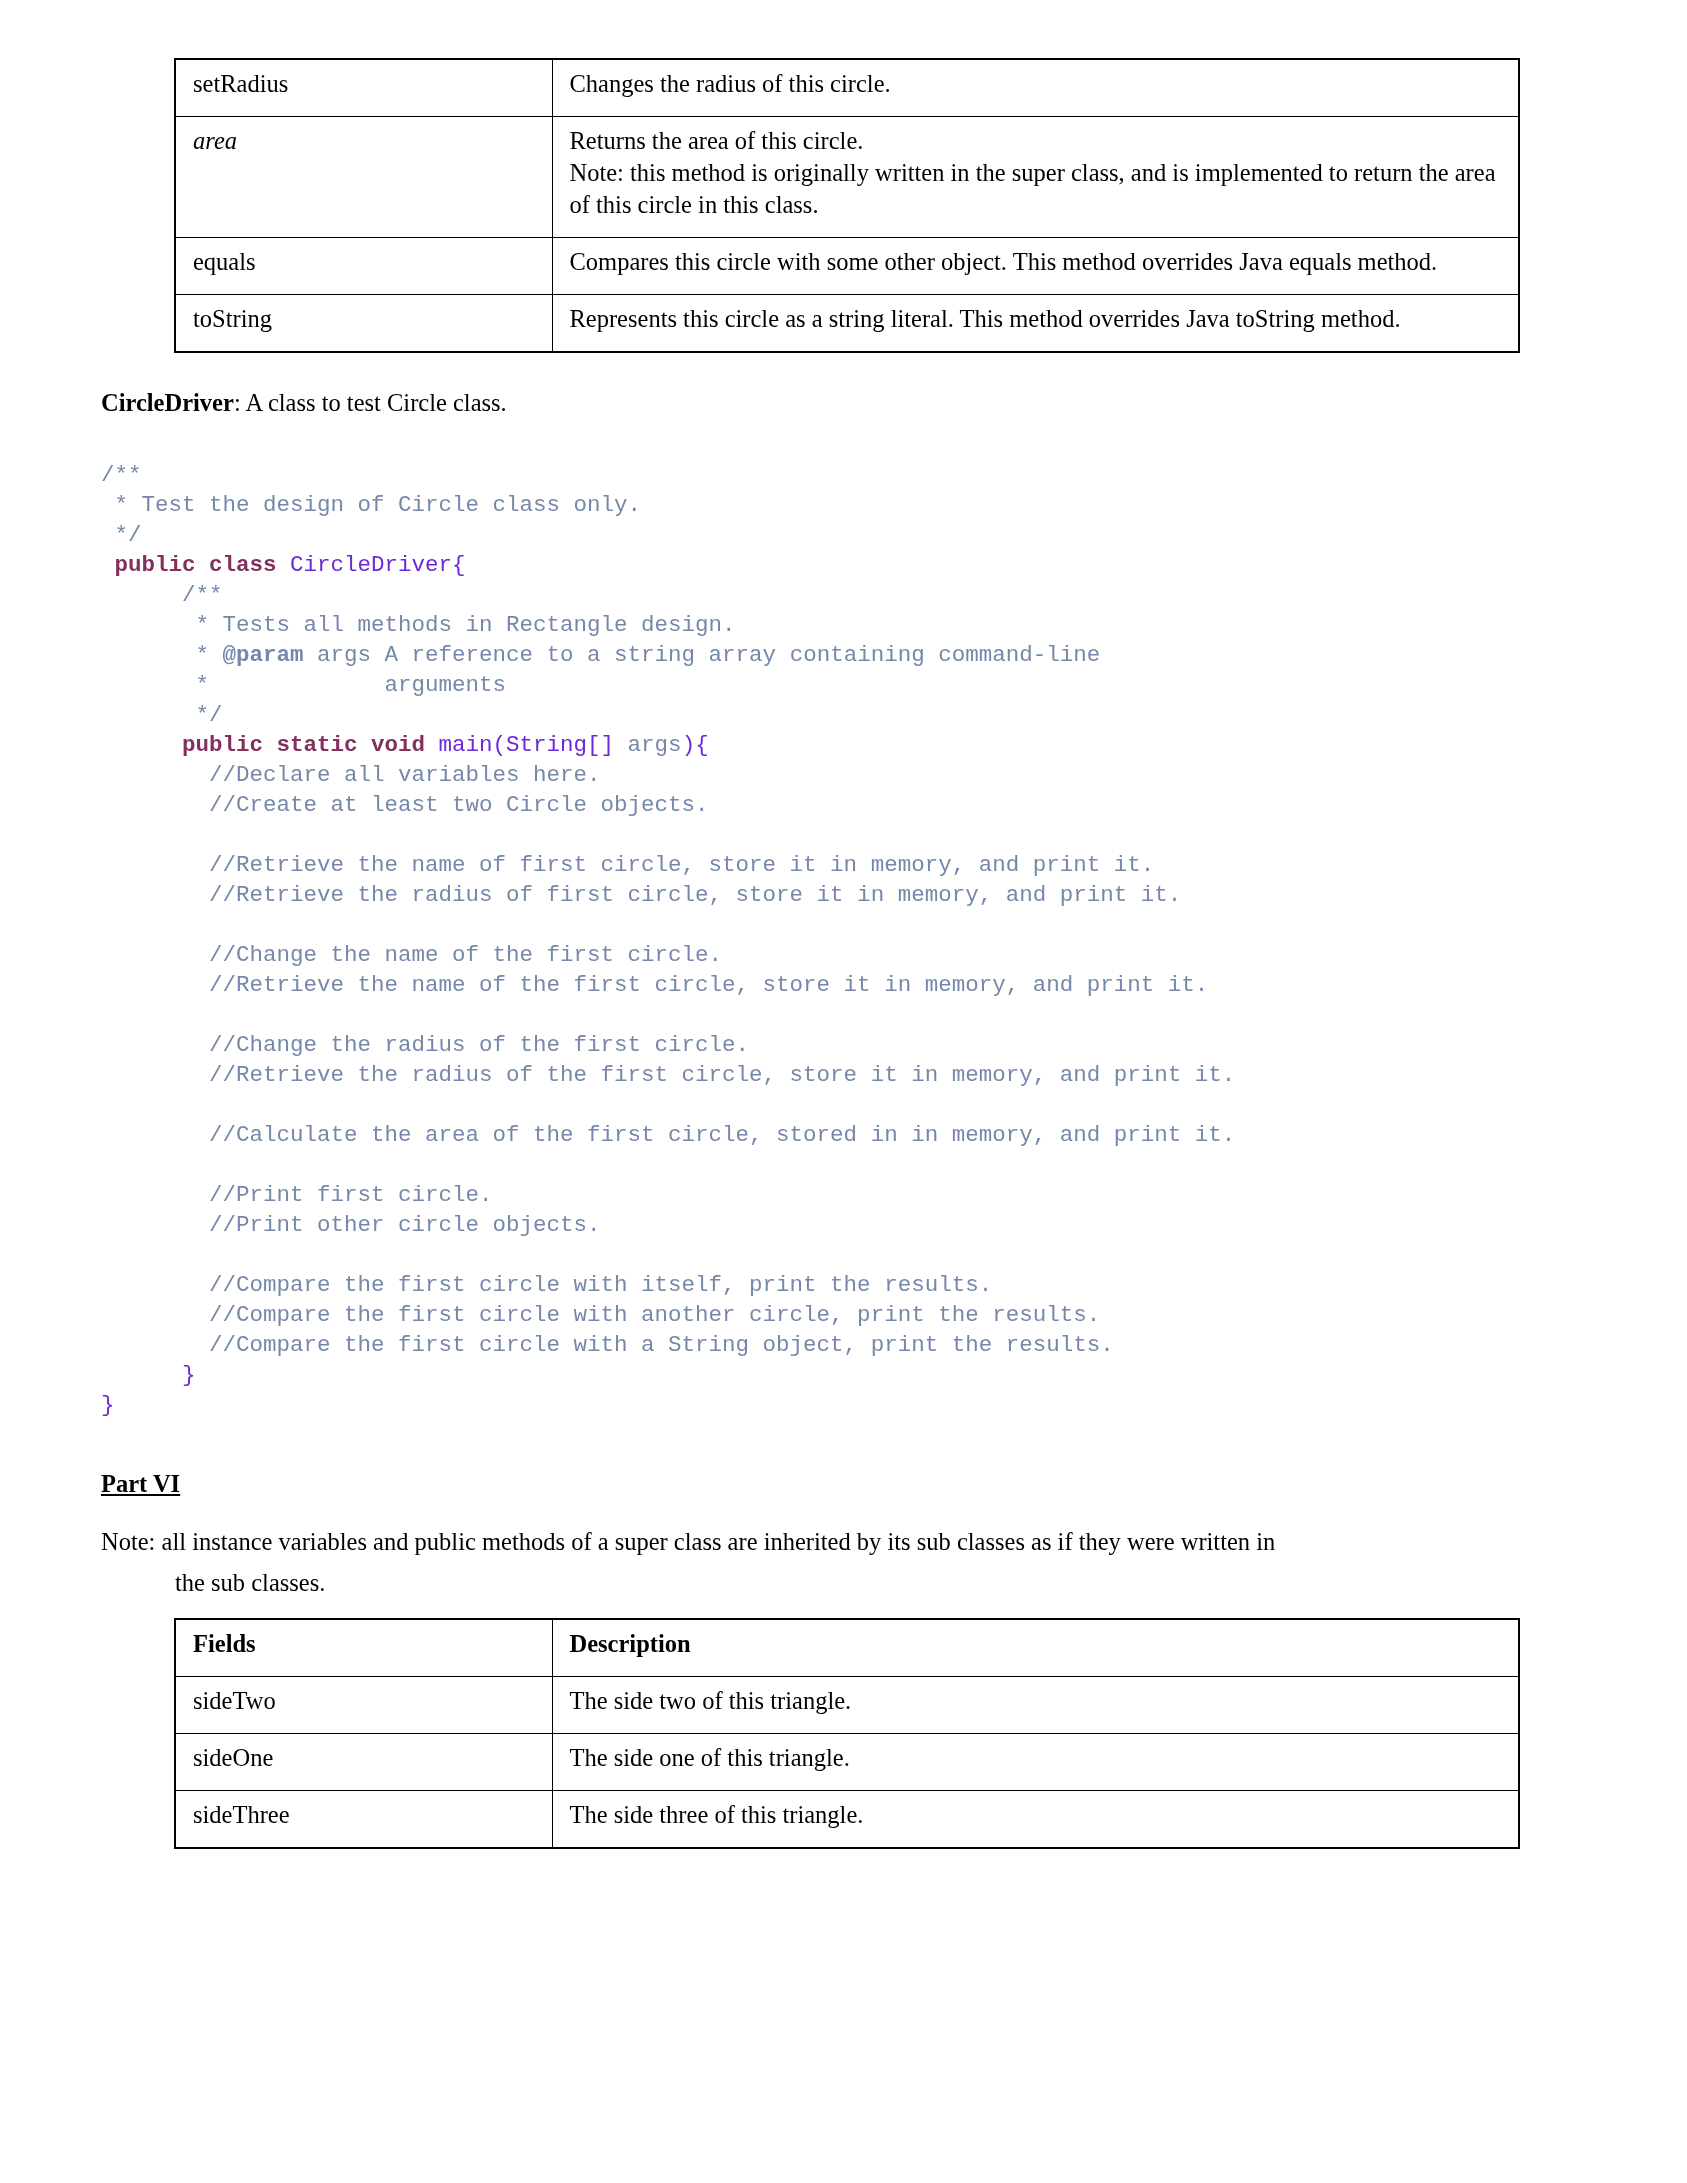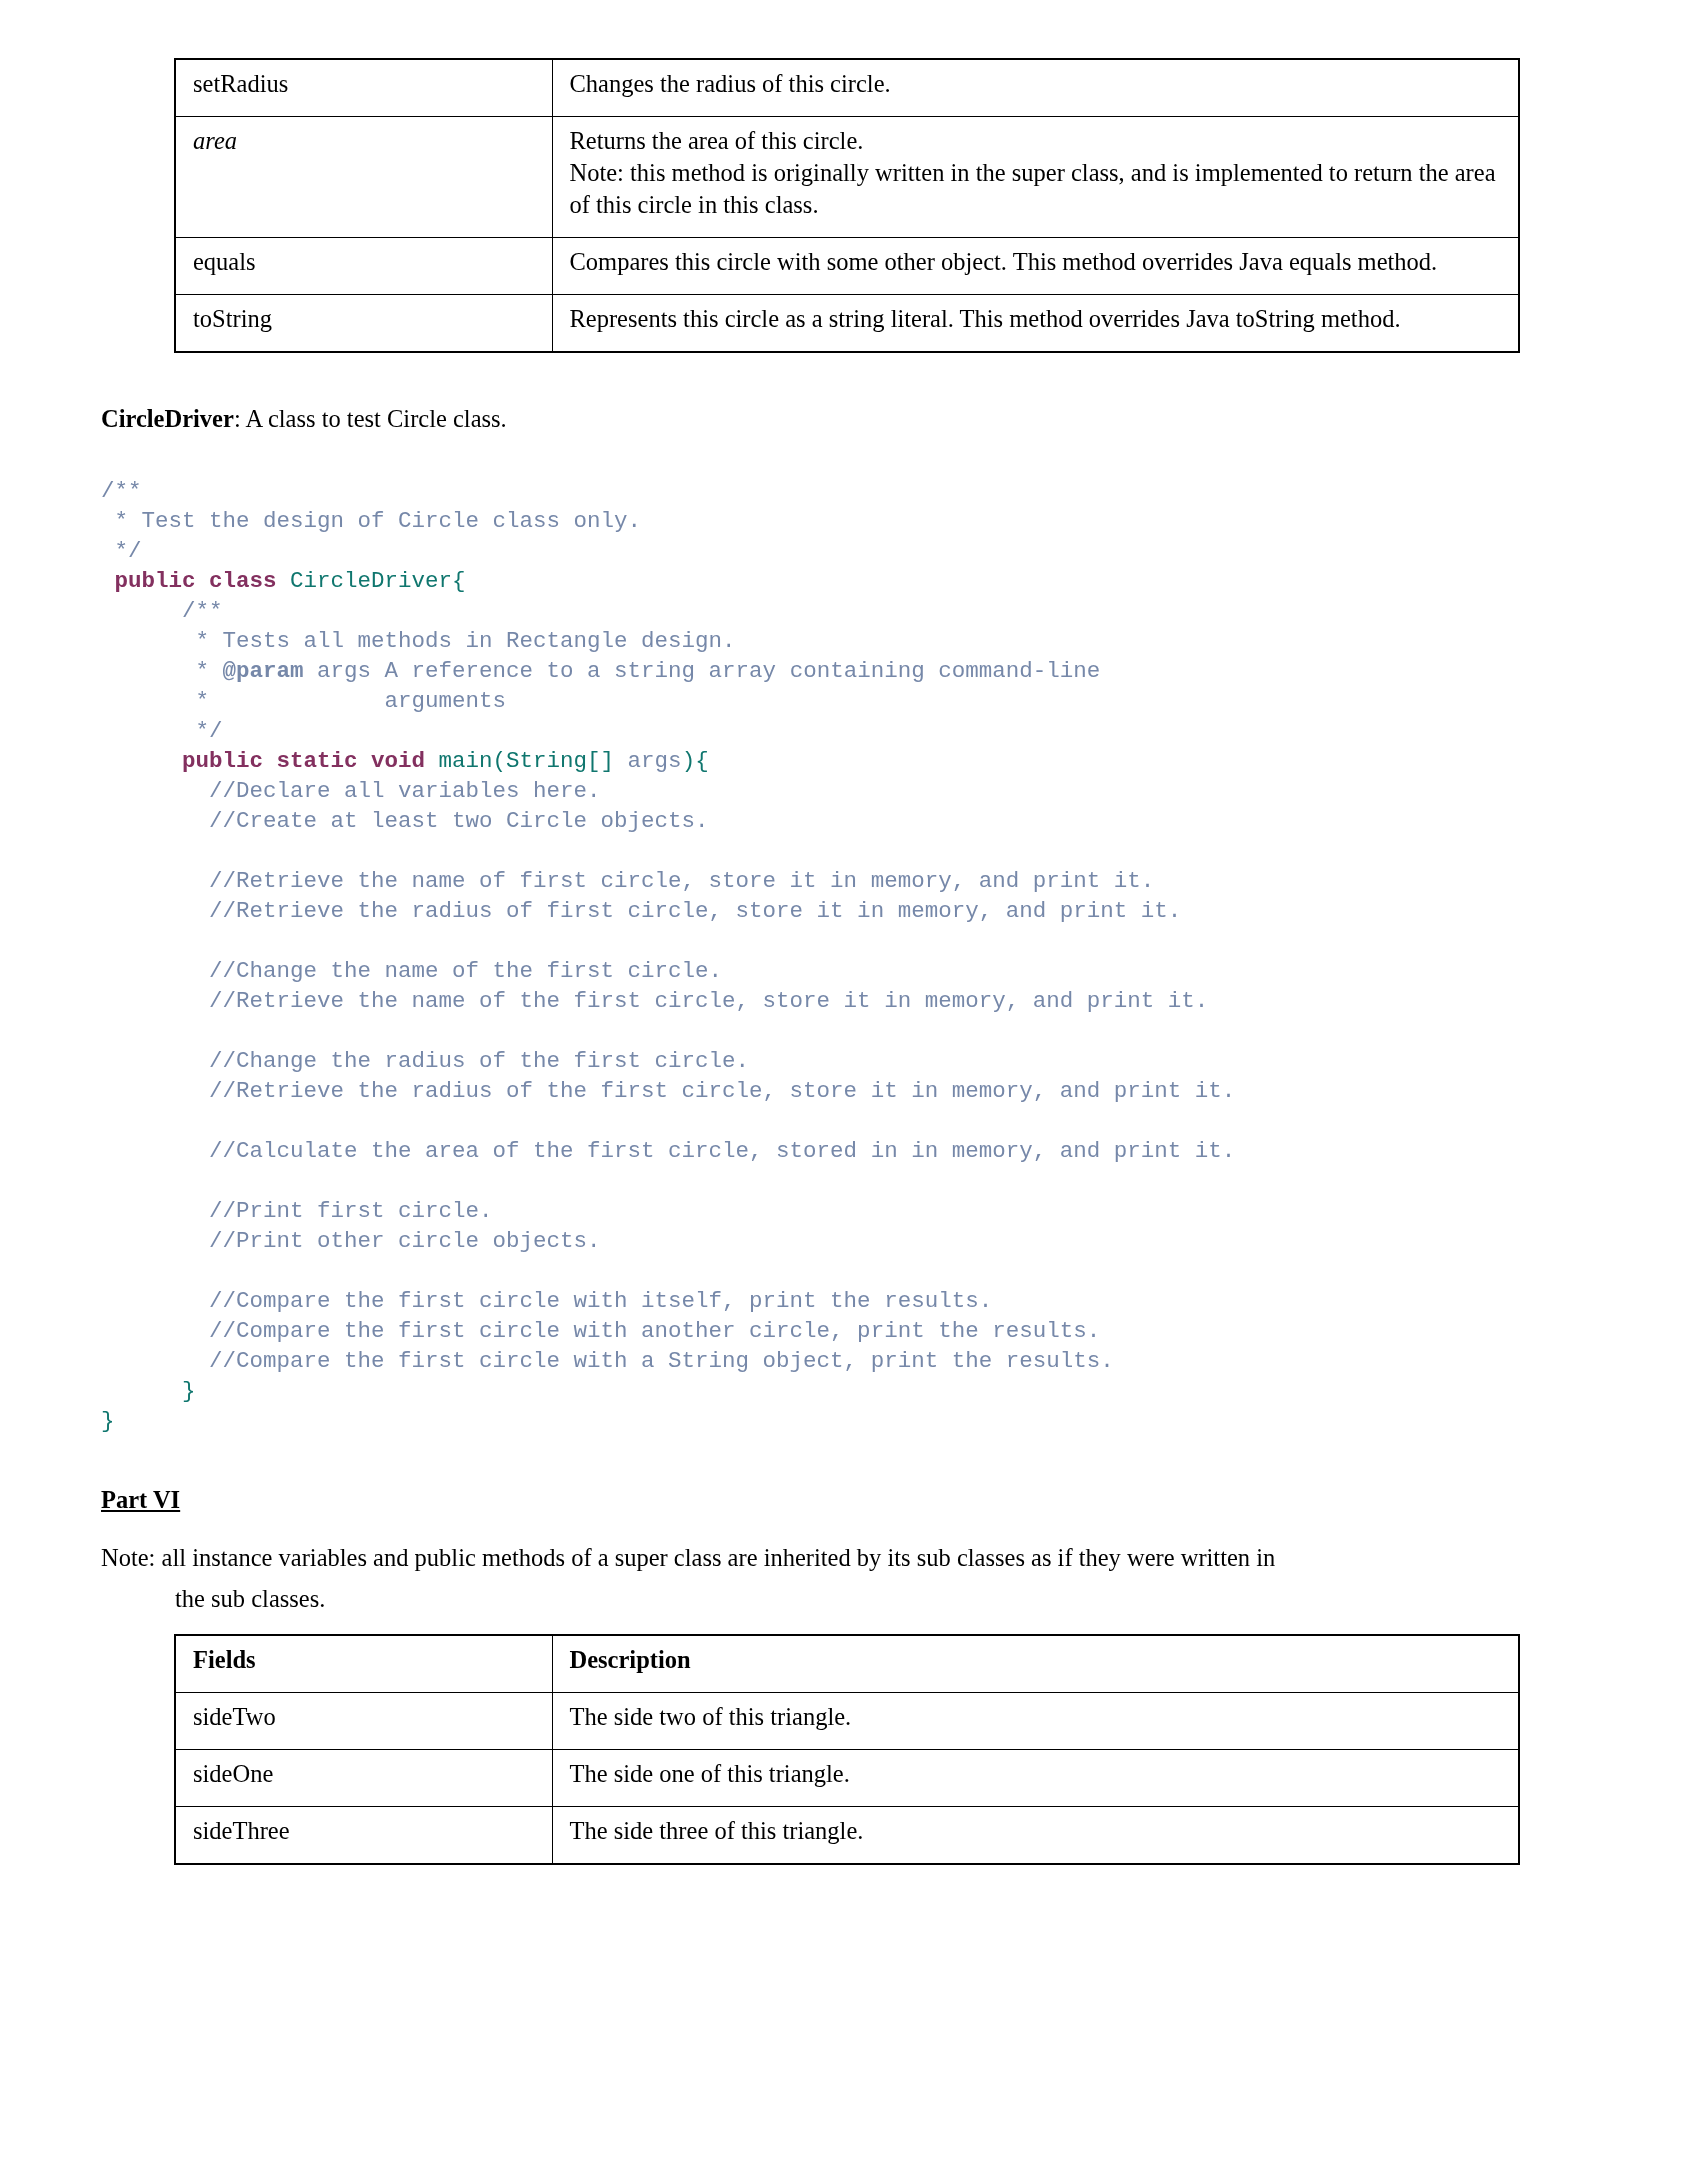--- a/index.html
+++ b/index.html
@@ -30,41 +30,41 @@
     padding: 8px 12px 16px 17px;
     font-size: 24.5px;
     line-height: 32px;
     text-align: left;
   }
   .doc-table .col-name { width: 377px; }
   .pre-wrap { white-space: pre-wrap; margin-top: 20px; }
   .italic { font-style: italic; }
   .bold { font-weight: bold; }
   
-  .intro { margin-top: 49px; font-size: 24.5px; line-height: 34px; }
+  .intro { margin-top: 33px; font-size: 24.5px; line-height: 34px; }
   .heading { font-weight: bold; font-size: 24.5px; line-height: 40px; text-decoration: underline; }
   .body-text { font-size: 24.5px; line-height: 41px; }
   .part6 { margin-top: 44px; }
   .note-block { margin-top: 17px; }
   .note-cont { padding-left: 74px; }
   .fields-intro { margin-top: 17px; }
   .fields-table-wrap { margin-top: 14.6px; }
   
   .code {
     margin-top: 40px;
     font-family: "Liberation Mono", "DejaVu Sans Mono", monospace;
     font-size: 22.5px;
     line-height: 30px;
     white-space: pre;
   }
   .code-line { min-height: 30px; }
   .tok-comment { color: var(--comment-color, #7688a9); }
   .tok-comment-bold { color: var(--comment-color, #7688a9); font-weight: bold; }
   .tok-keyword { color: var(--keyword-color, #83305f); font-weight: bold; }
-  .tok-plain { color: #0f766e; }
+  .tok-plain { color: #6d28d9; }
   
   .page-number {
     position: absolute;
     top: 2015px;
     left: 1576px;
     font-size: 24px;
   }
 </style>
 </head>
 <body>

